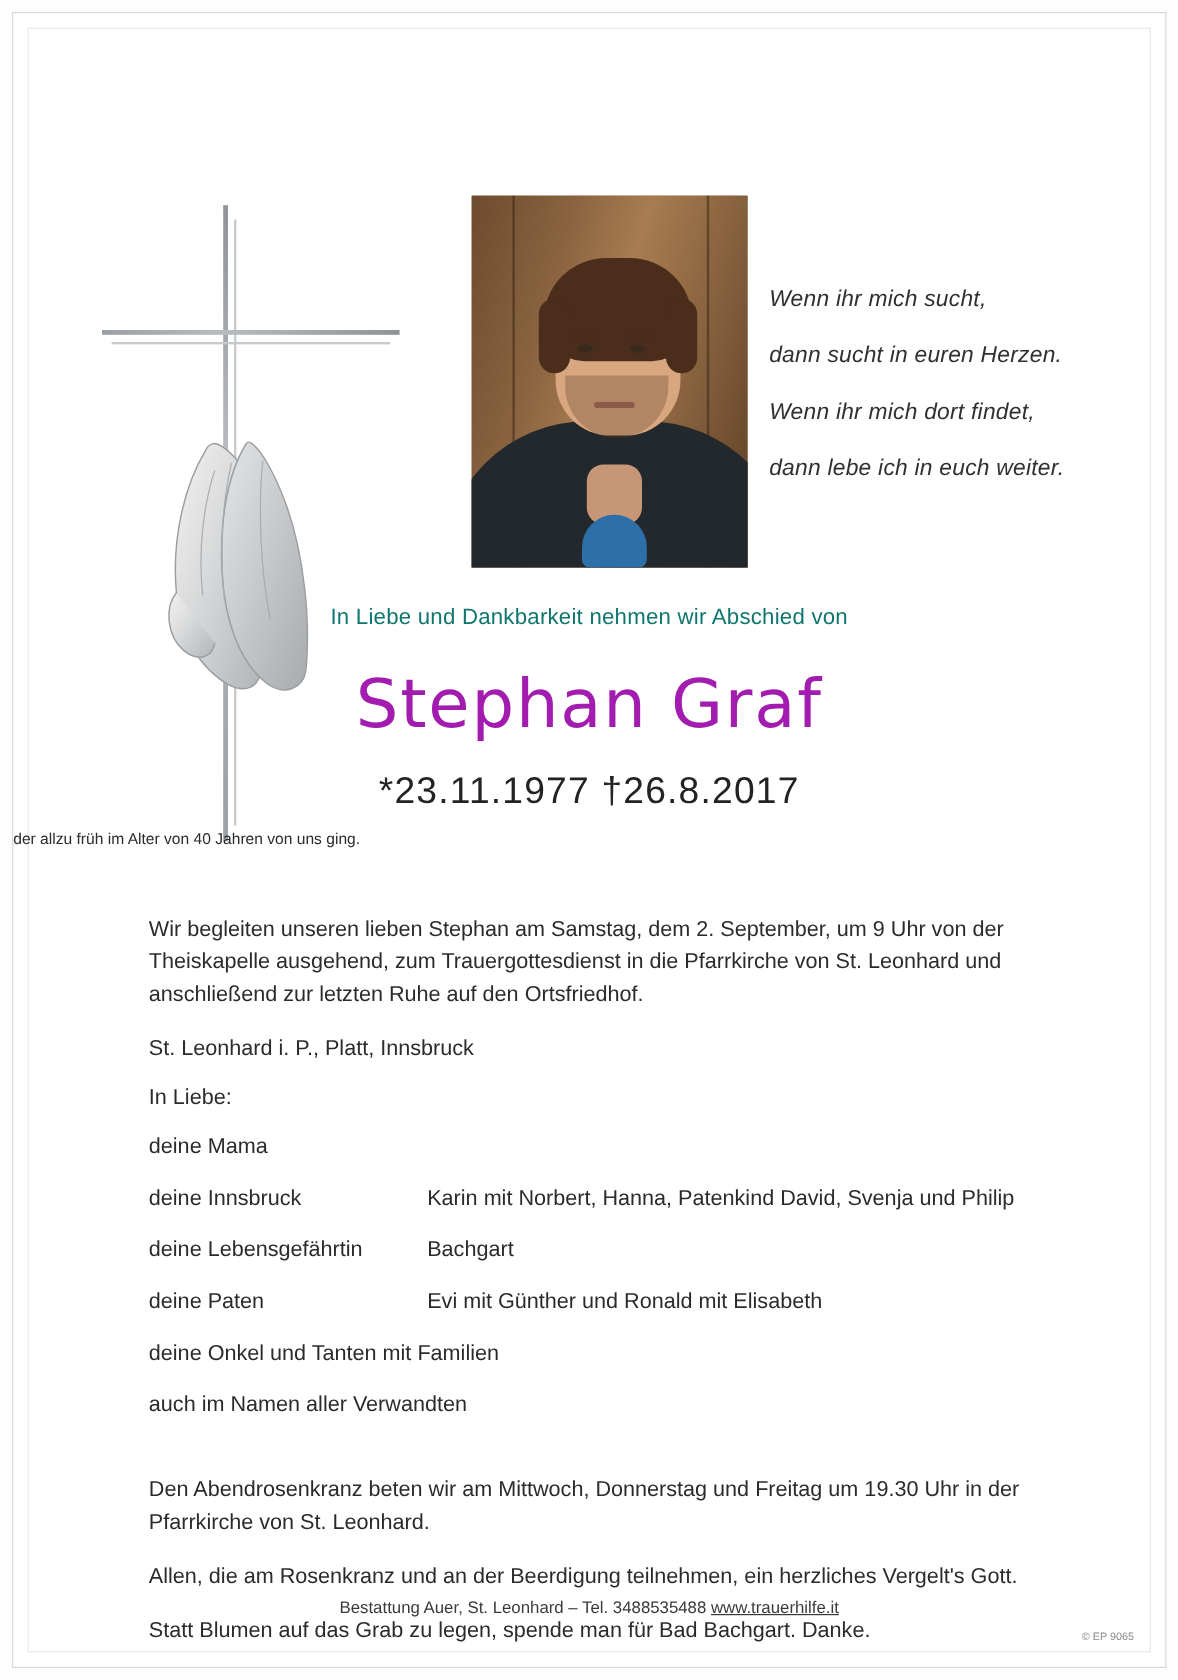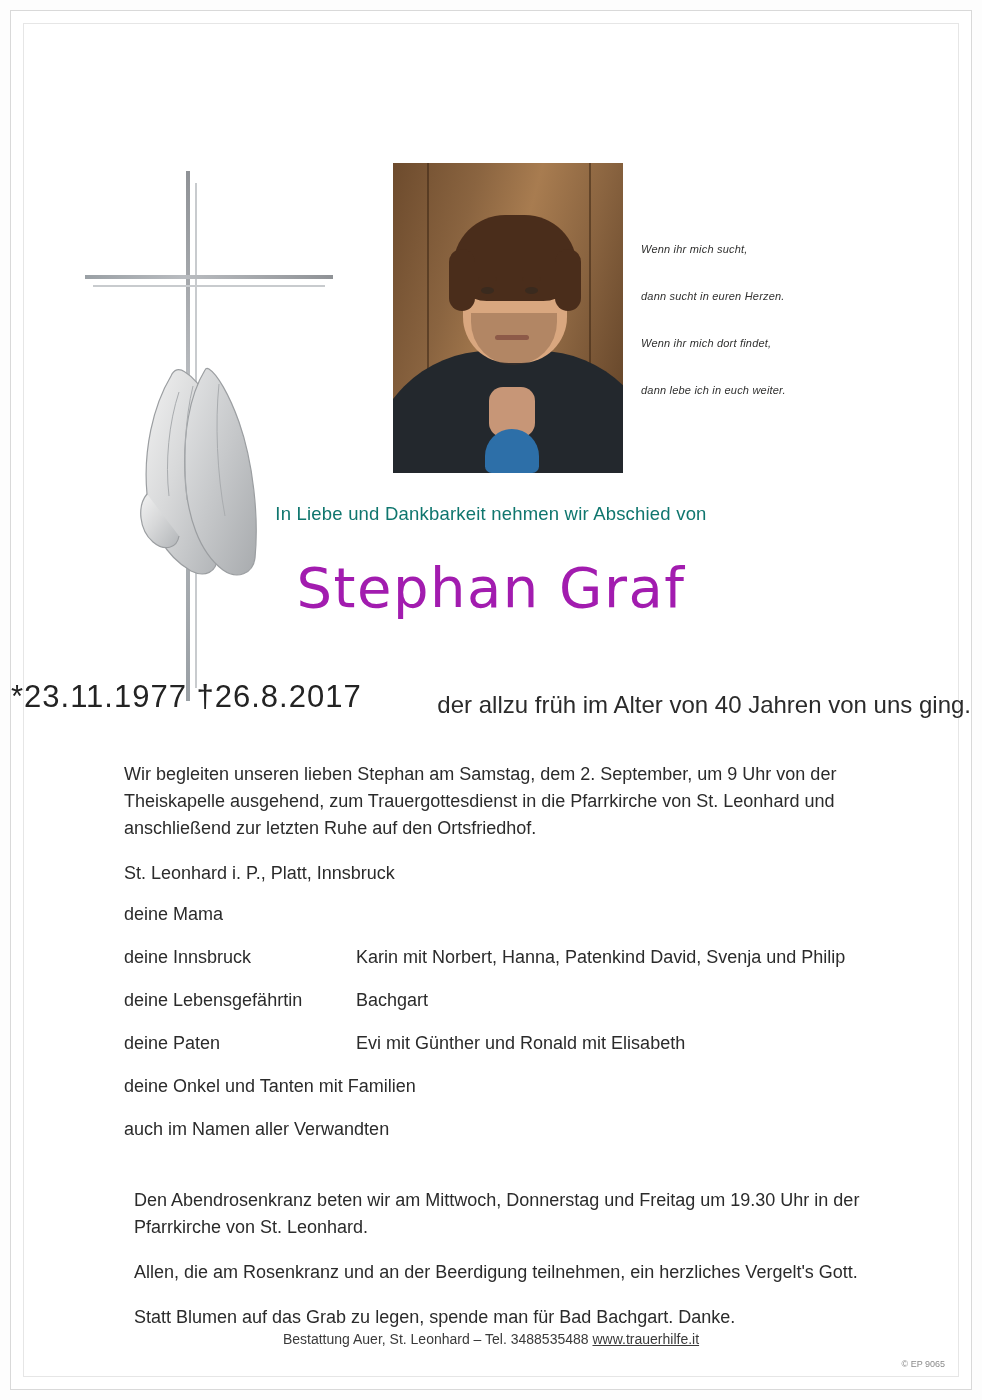--- a/index.html
+++ b/index.html
@@ -211,21 +211,21 @@
     border-radius: 0 0 44px 44px;
   }
 
   
   .poem {
     position: absolute;
     left: 630px;
     top: 215px;
     width: 300px;
     font-style: italic;
-    font-size: 11px;
+    font-size: 19px;
     line-height: 47px;
     color: #30302f;
     letter-spacing: 0.2px;
   }
 
   
   .lead {
     position: absolute;
     left: 0;
     right: 0;
@@ -244,32 +244,32 @@
     font-family: "DejaVu Sans", sans-serif;
     font-size: 56px;
     letter-spacing: 1.5px;
     color: #a21caf;
   }
   .dates {
     position: absolute;
     left: 0;
     right: 0;
     top: 630px;
+    text-align: center;
     font-size: 31px;
     letter-spacing: 1px;
     color: #232323;
-    margin-top: 38px;
   }
   .subline {
     position: absolute;
     left: 0;
     right: 0;
     top: 680px;
-    text-align: right;
-    font-size: 24px;
+    text-align: left;
+    font-size: 13px;
     color: #2b2b2b;
   }
 
   
   .body-text {
     position: absolute;
     left: 113px;
     top: 750px;
     width: 800px;
     font-size: 18px;
@@ -292,21 +292,21 @@
     width: 232px;
     flex: 0 0 232px;
   }
   .family .names { flex: 1 1 auto; }
   .family li.single .role {
     width: auto;
     flex: 0 0 auto;
   }
 
   .closing { margin-top: 44px; }
-  .closing p { margin: 0 0 18px 10px; }
+  .closing p { margin: 0 0 18px 0; }
 
   
   .footer {
     position: absolute;
     left: 0;
     right: 0;
     bottom: 42px;
     text-align: center;
     font-size: 14px;
     color: #3a3a3a;
@@ -379,20 +379,21 @@
     </div>
 
     <div class="lead">In Liebe und Dankbarkeit nehmen wir Abschied von</div>
     <div class="name">Stephan Graf</div>
     <div class="dates">*23.11.1977 †26.8.2017</div>
     <div class="subline">der allzu früh im Alter von 40 Jahren von uns ging.</div>
 
     <div class="body-text">
       <p>Wir begleiten unseren lieben Stephan am Samstag, dem 2. September, um 9 Uhr von der Theiskapelle ausgehend, zum Trauergottesdienst in die Pfarrkirche von St. Leonhard und anschließend zur letzten Ruhe auf den Ortsfriedhof.</p>
       <p class="tight">St. Leonhard i. P., Platt, Innsbruck</p>
+      <p class="tight">In Liebe:</p>
 
       <ul class="family">
         <li>
           <span class="role">deine Mama</span>
         </li>
         <li>
           <span class="role">deine Innsbruck</span>
           <span class="names">Karin mit Norbert, Hanna, Patenkind David, Svenja und Philip</span>
         </li>
         <li>

